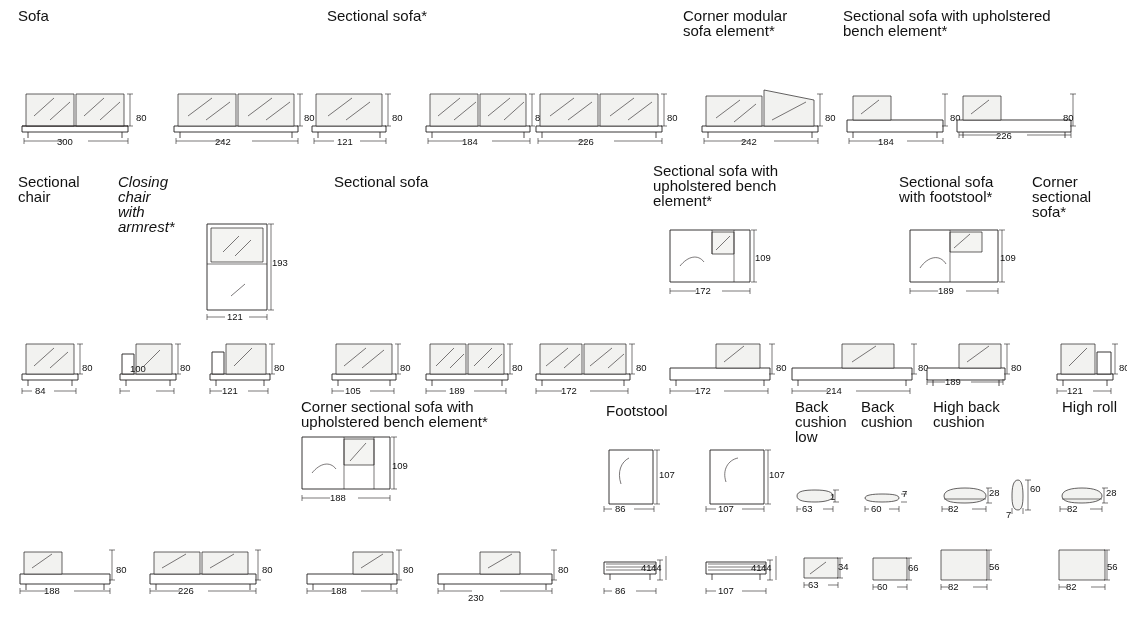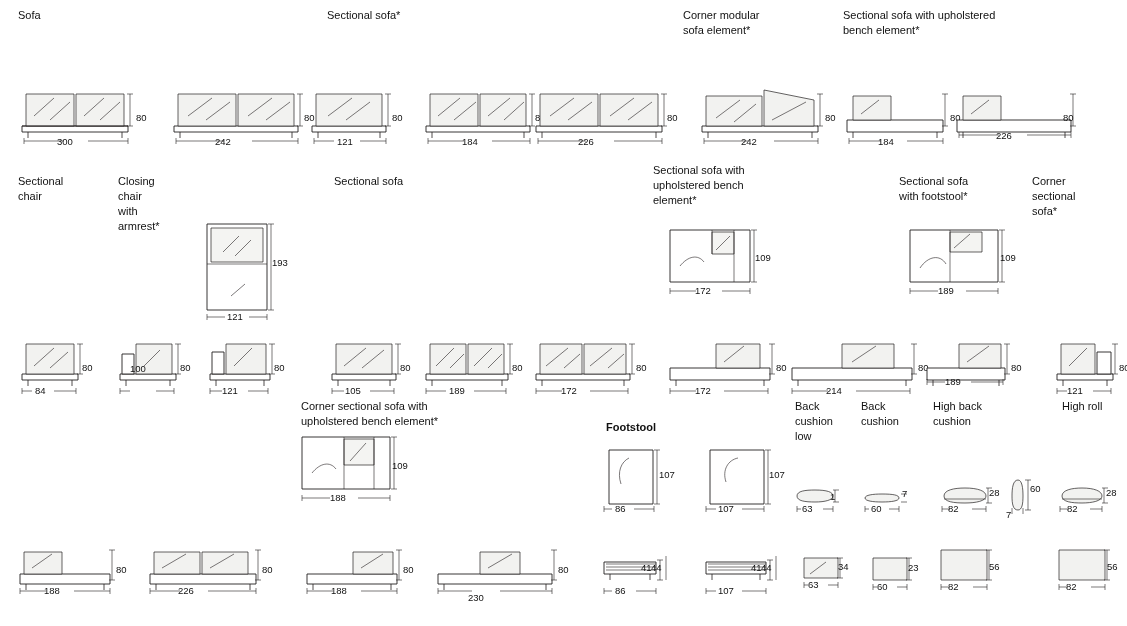--- a/index.html
+++ b/index.html
@@ -14,21 +14,21 @@
     font-family: "Liberation Sans", sans-serif;
     color: #1a1a1a;
     overflow: hidden;
   }
   .sheet {
     position: absolute;
     inset: 0;
   }
   .label {
     position: absolute;
-    font-size: 11px;
+    font-size: 15px;
     line-height: 15px;
     color: #111;
     white-space: pre-line;
   }
   .dimnum {
     position: absolute;
     font-size: 9.5px;
     line-height: 10px;
     color: #111;
     white-space: nowrap;
@@ -56,37 +56,37 @@
 
   <div class="label" style="left:18px;top:8px;">Sofa</div>
   <div class="label" style="left:327px;top:8px;">Sectional sofa*</div>
   <div class="label" style="left:843px;top:8px;width:220px;">Sectional sofa with upholstered
 bench element*</div>
   <div class="label" style="left:683px;top:8px;width:150px;">Corner modular
 sofa element*</div>
 
   <div class="label" style="left:18px;top:174px;">Sectional
 chair</div>
-  <div class="label" style="left:118px;top:174px;">Closing
+  <div class="label" style="left:118px;top:174px;font-style:italic;">Closing
 chair
 with
 armrest*</div>
   <div class="label" style="left:334px;top:174px;">Sectional sofa</div>
   <div class="label" style="left:653px;top:163px;width:140px;">Sectional sofa with
 upholstered bench
 element*</div>
   <div class="label" style="left:899px;top:174px;width:130px;">Sectional sofa
 with footstool*</div>
   <div class="label" style="left:1032px;top:174px;width:90px;">Corner
 sectional
 sofa*</div>
 
   <div class="label" style="left:301px;top:399px;width:200px;">Corner sectional sofa with
 upholstered bench element*</div>
-  <div class="label" style="left:606px;top:420px;font-weight:bold;">Footstool</div>
+  <div class="label" style="left:606px;top:403px;">Footstool</div>
   <div class="label" style="left:795px;top:399px;width:62px;">Back
 cushion
 low</div>
   <div class="label" style="left:861px;top:399px;width:62px;">Back
 cushion</div>
   <div class="label" style="left:933px;top:399px;width:80px;">High back
 cushion</div>
   <div class="label" style="left:1062px;top:399px;width:70px;">High roll</div>
 
   <div class="item" style="left:20px;top:86px;">
@@ -776,21 +776,21 @@
   </div>
   <div class="dimnum" style="left:808px;top:580px;">63</div>
 
   <div class="item" style="left:869px;top:552px;">
     <svg width="52" height="36" viewBox="0 0 52 36">
       <path class="cush" d="M4 6 H38 V28 H4 Z"></path>
       <path class="dim" d="M40 6 V28"></path>
       <path class="dim" d="M37 6 H43 M37 28 H43"></path>
     </svg>
   </div>
-  <div class="dimnum" style="left:908px;top:563px;">23</div>
+  <div class="dimnum" style="left:908px;top:563px;">66</div>
   <div class="item" style="left:869px;top:582px;">
     <svg width="52" height="14" viewBox="0 0 52 14">
       <path class="dim" d="M4 5 H8 M28 5 H38"></path>
       <path class="dim" d="M4 2 V8 M38 2 V8"></path>
     </svg>
   </div>
   <div class="dimnum" style="left:877px;top:582px;">60</div>
 
   <div class="item" style="left:937px;top:546px;">
     <svg width="64" height="44" viewBox="0 0 64 44">

